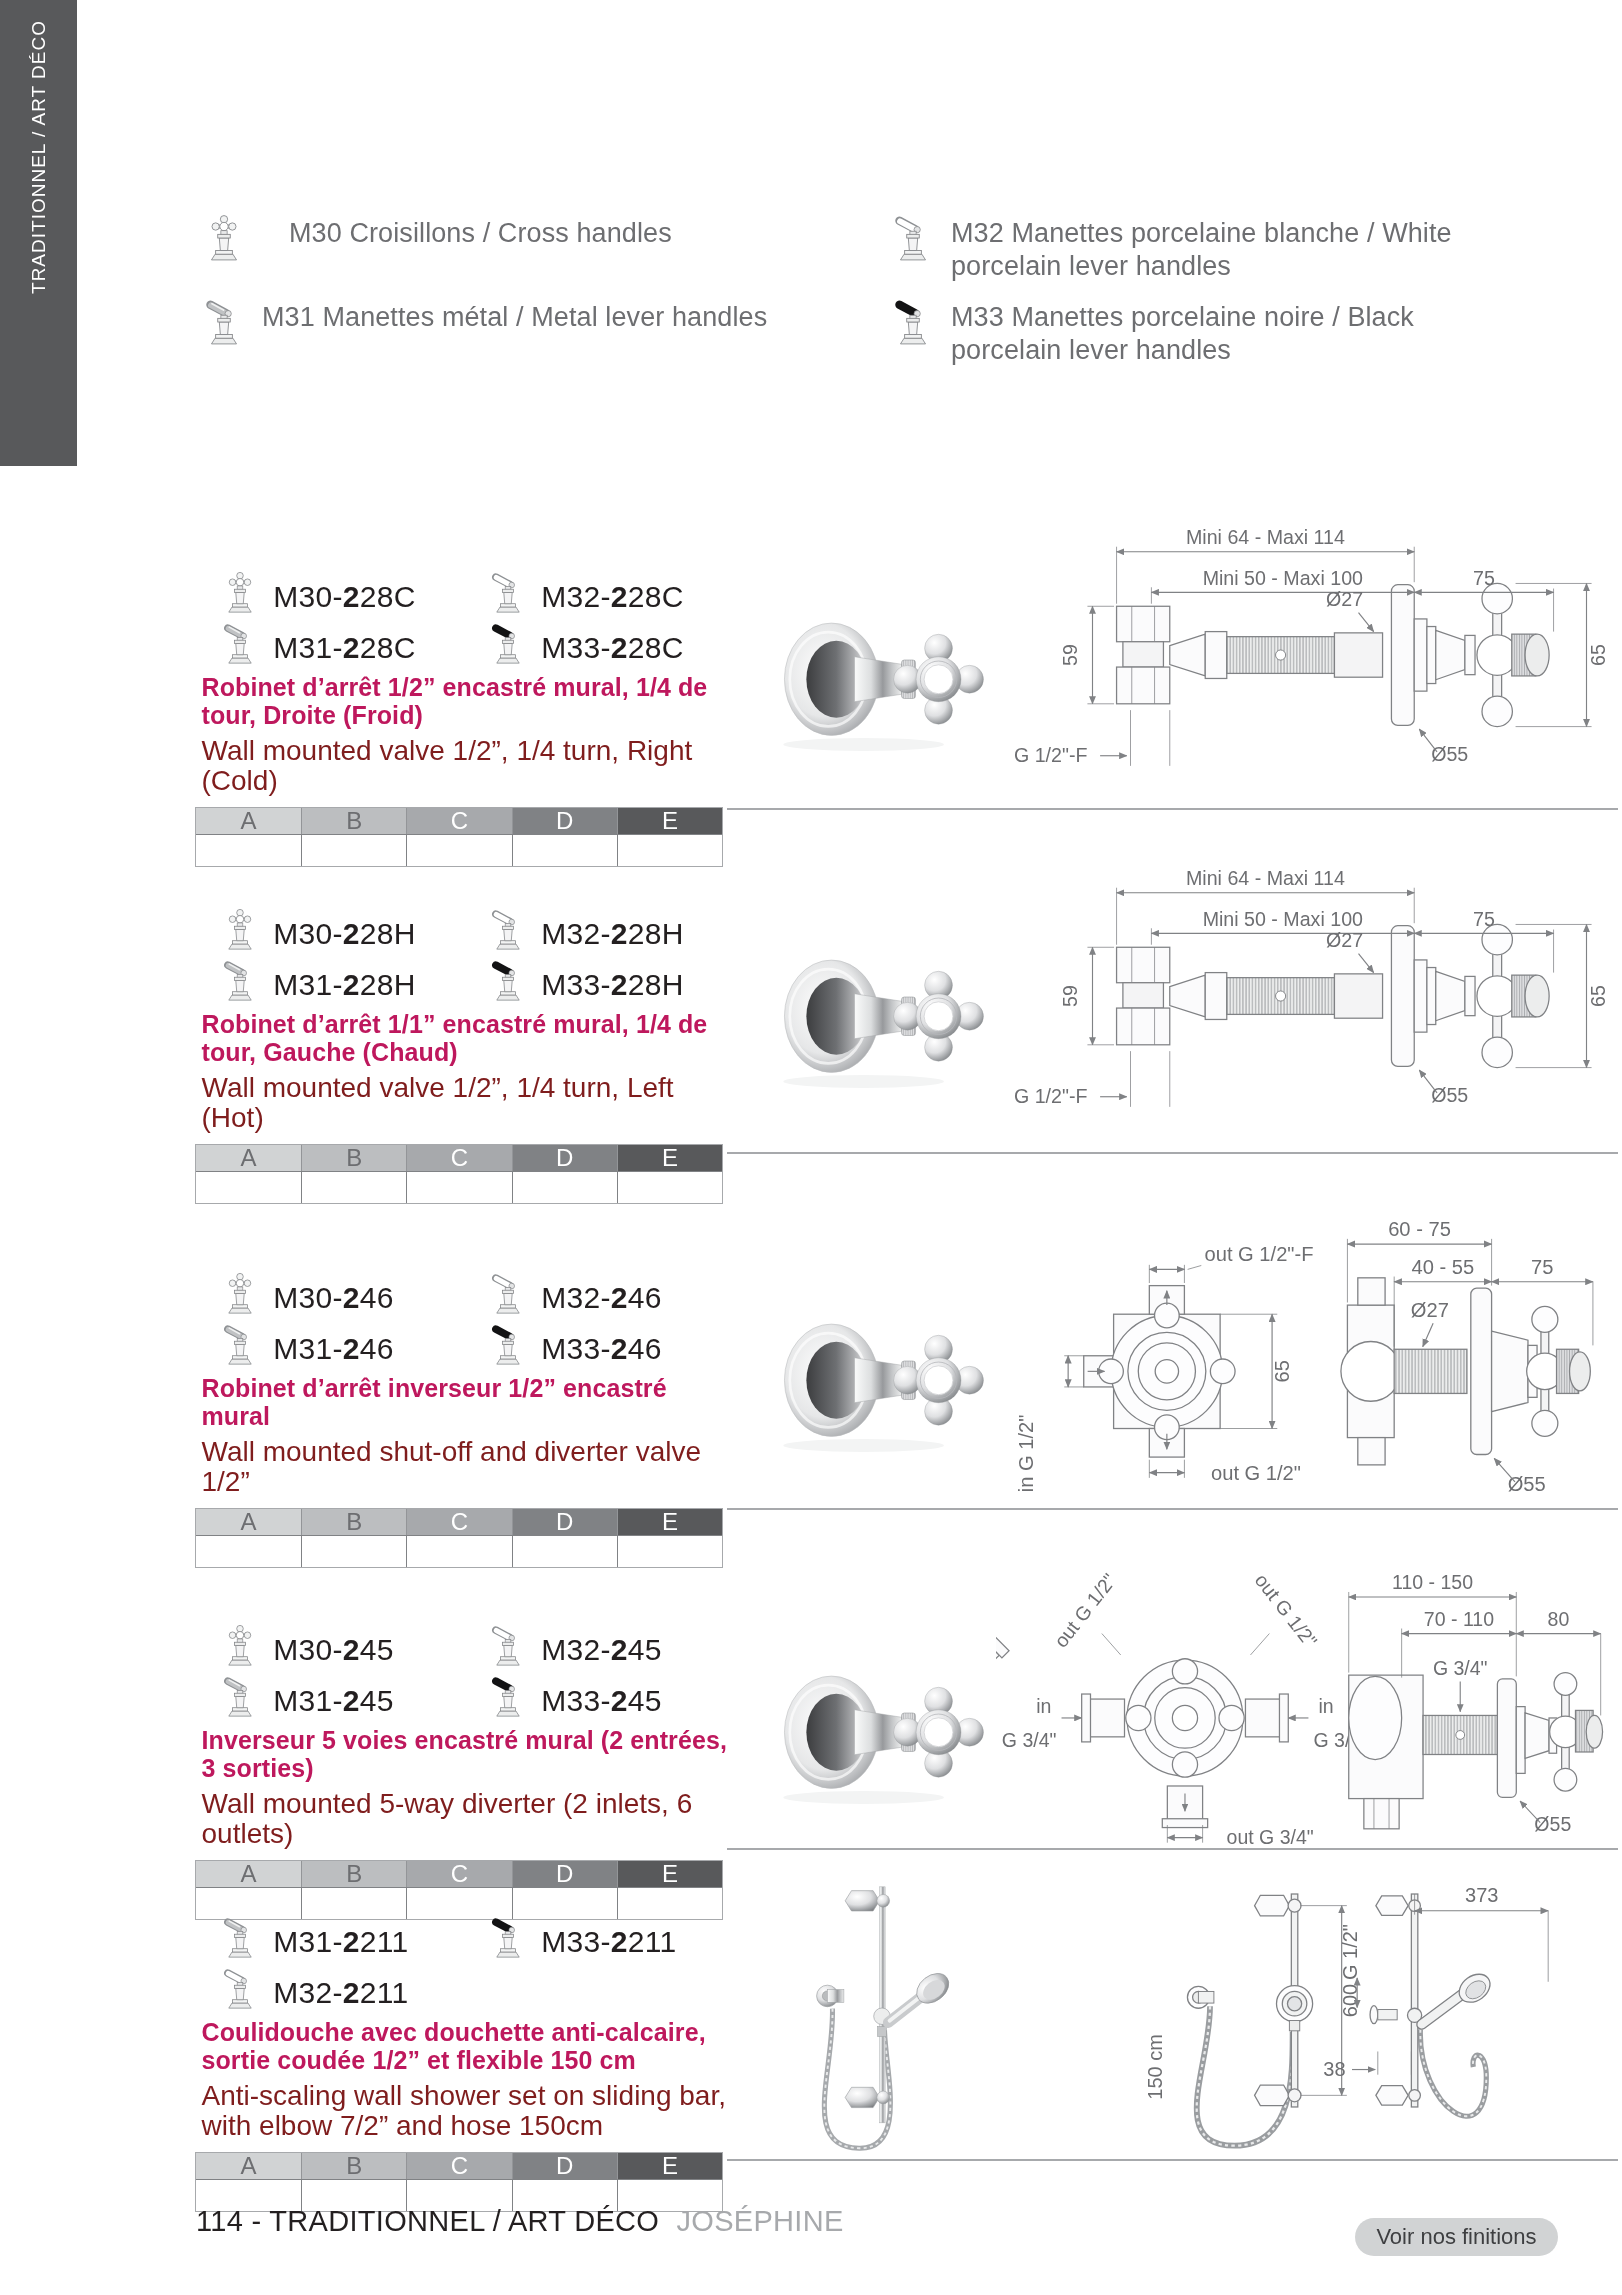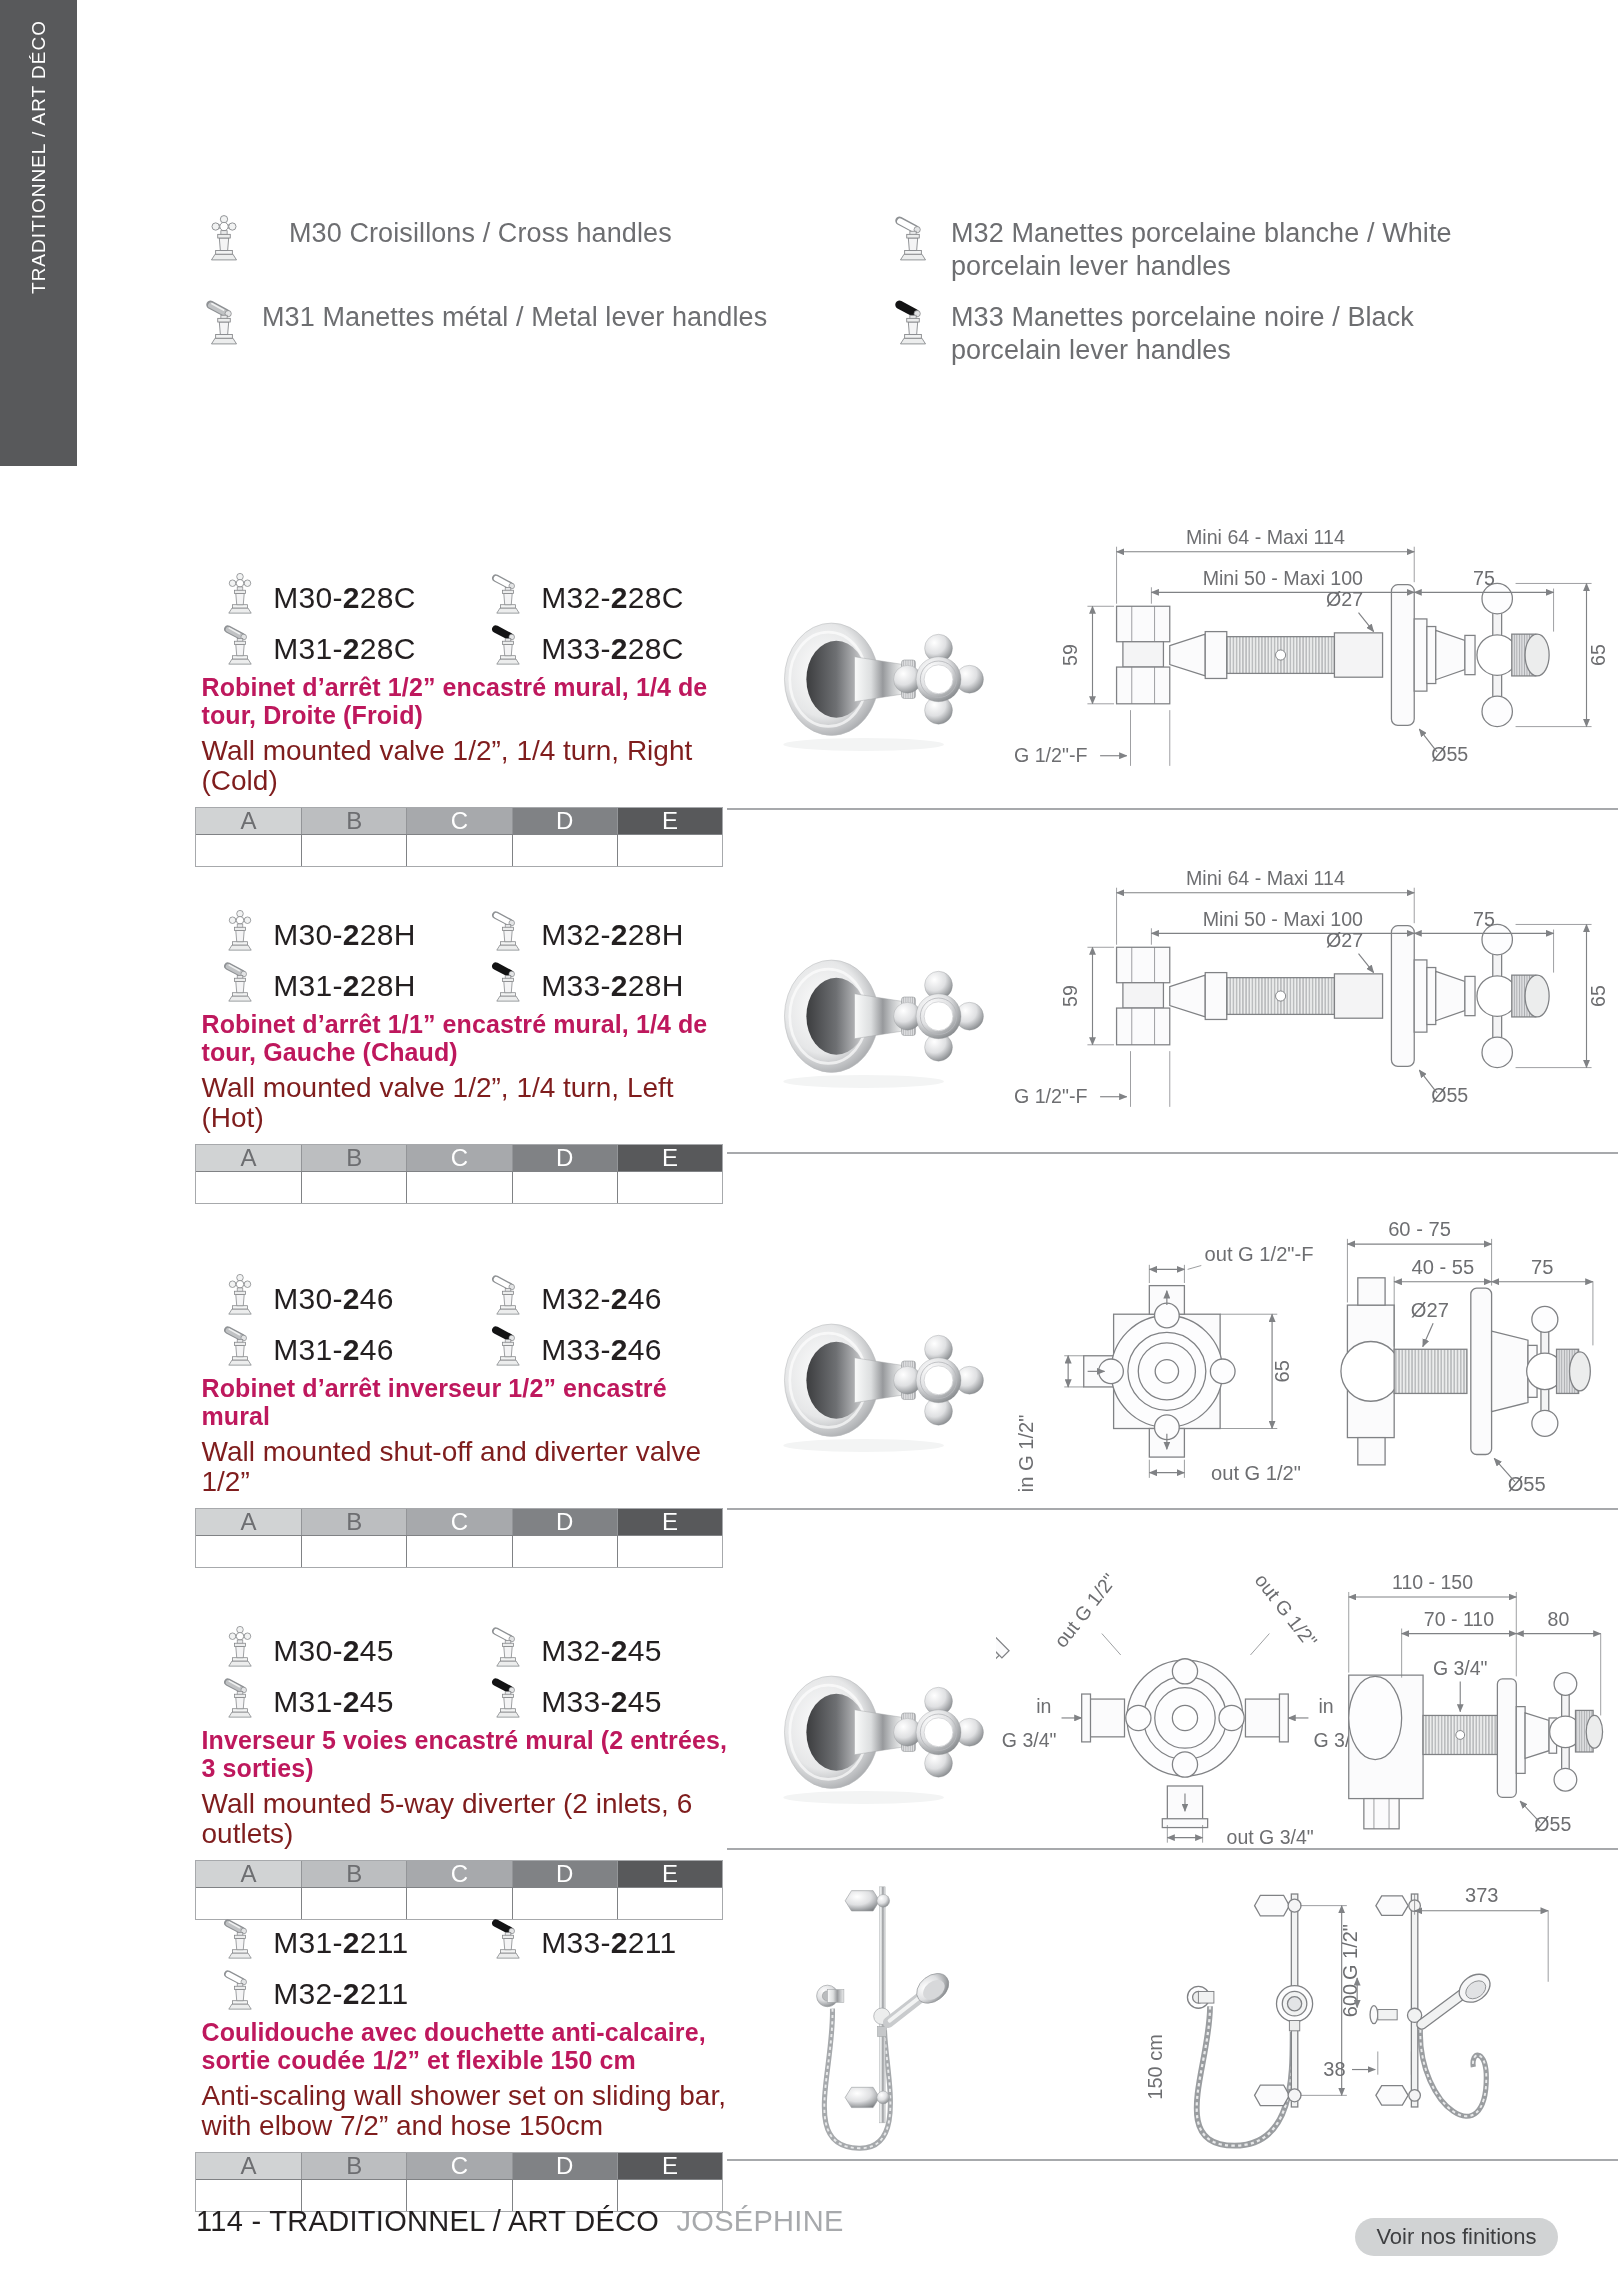--- a/index.html
+++ b/index.html
@@ -13,21 +13,21 @@
   .legend-item{position:absolute;display:flex;gap:17px;align-items:flex-start;}
   .legend-item .licon{flex:none;width:42px;height:48px;}
   .legend-item .licon svg{width:100%;height:100%;display:block;}
   .legend-label{font-size:27px;color:#6d6e71;line-height:1.24;letter-spacing:0.1px;padding-top:2.6px;}
   .li-1{left:203px;top:214px;width:676px;gap:44px;}
   .li-2{left:203px;top:298px;width:689px;}
   .li-3{left:892px;top:214px;width:572px;}
   .li-4{left:892px;top:298px;width:572px;}
   
   .product{position:absolute;left:195px;width:546px;}
-  .code-row{display:flex;align-items:center;height:42px;margin-bottom:9px;}
+  .code-row{display:flex;align-items:flex-end;height:42px;margin-bottom:9px;}
   .code-cell{display:flex;align-items:flex-end;gap:14.3px;width:242px;padding-left:26px;}
   .code-cell .code-icon{flex:none;width:38px;height:43px;}
   .code-cell .code-icon svg{width:100%;height:100%;display:block;}
   .code-text{font-size:30px;color:#231f20;letter-spacing:0.3px;line-height:1;padding-bottom:1.9px;}
   .code-text b{font-weight:700;}
   .desc-fr{margin:7.8px 0 0 6.5px;font-size:25px;font-weight:700;color:#be185d;line-height:1.1;letter-spacing:0.1px;max-width:526px;}
   .desc-en{margin:6.5px 0 0 6.5px;font-size:28px;font-weight:400;color:#7f1d1d;line-height:1.1;max-width:526px;}
   .spec-table{margin-top:10.4px;width:528px;border:1.9px solid #a7a9ac;box-sizing:border-box;background:#fff;}
   .spec-head{display:grid;grid-template-columns:repeat(5,1fr);}
   .spec-head div{height:26px;display:flex;align-items:center;justify-content:center;

